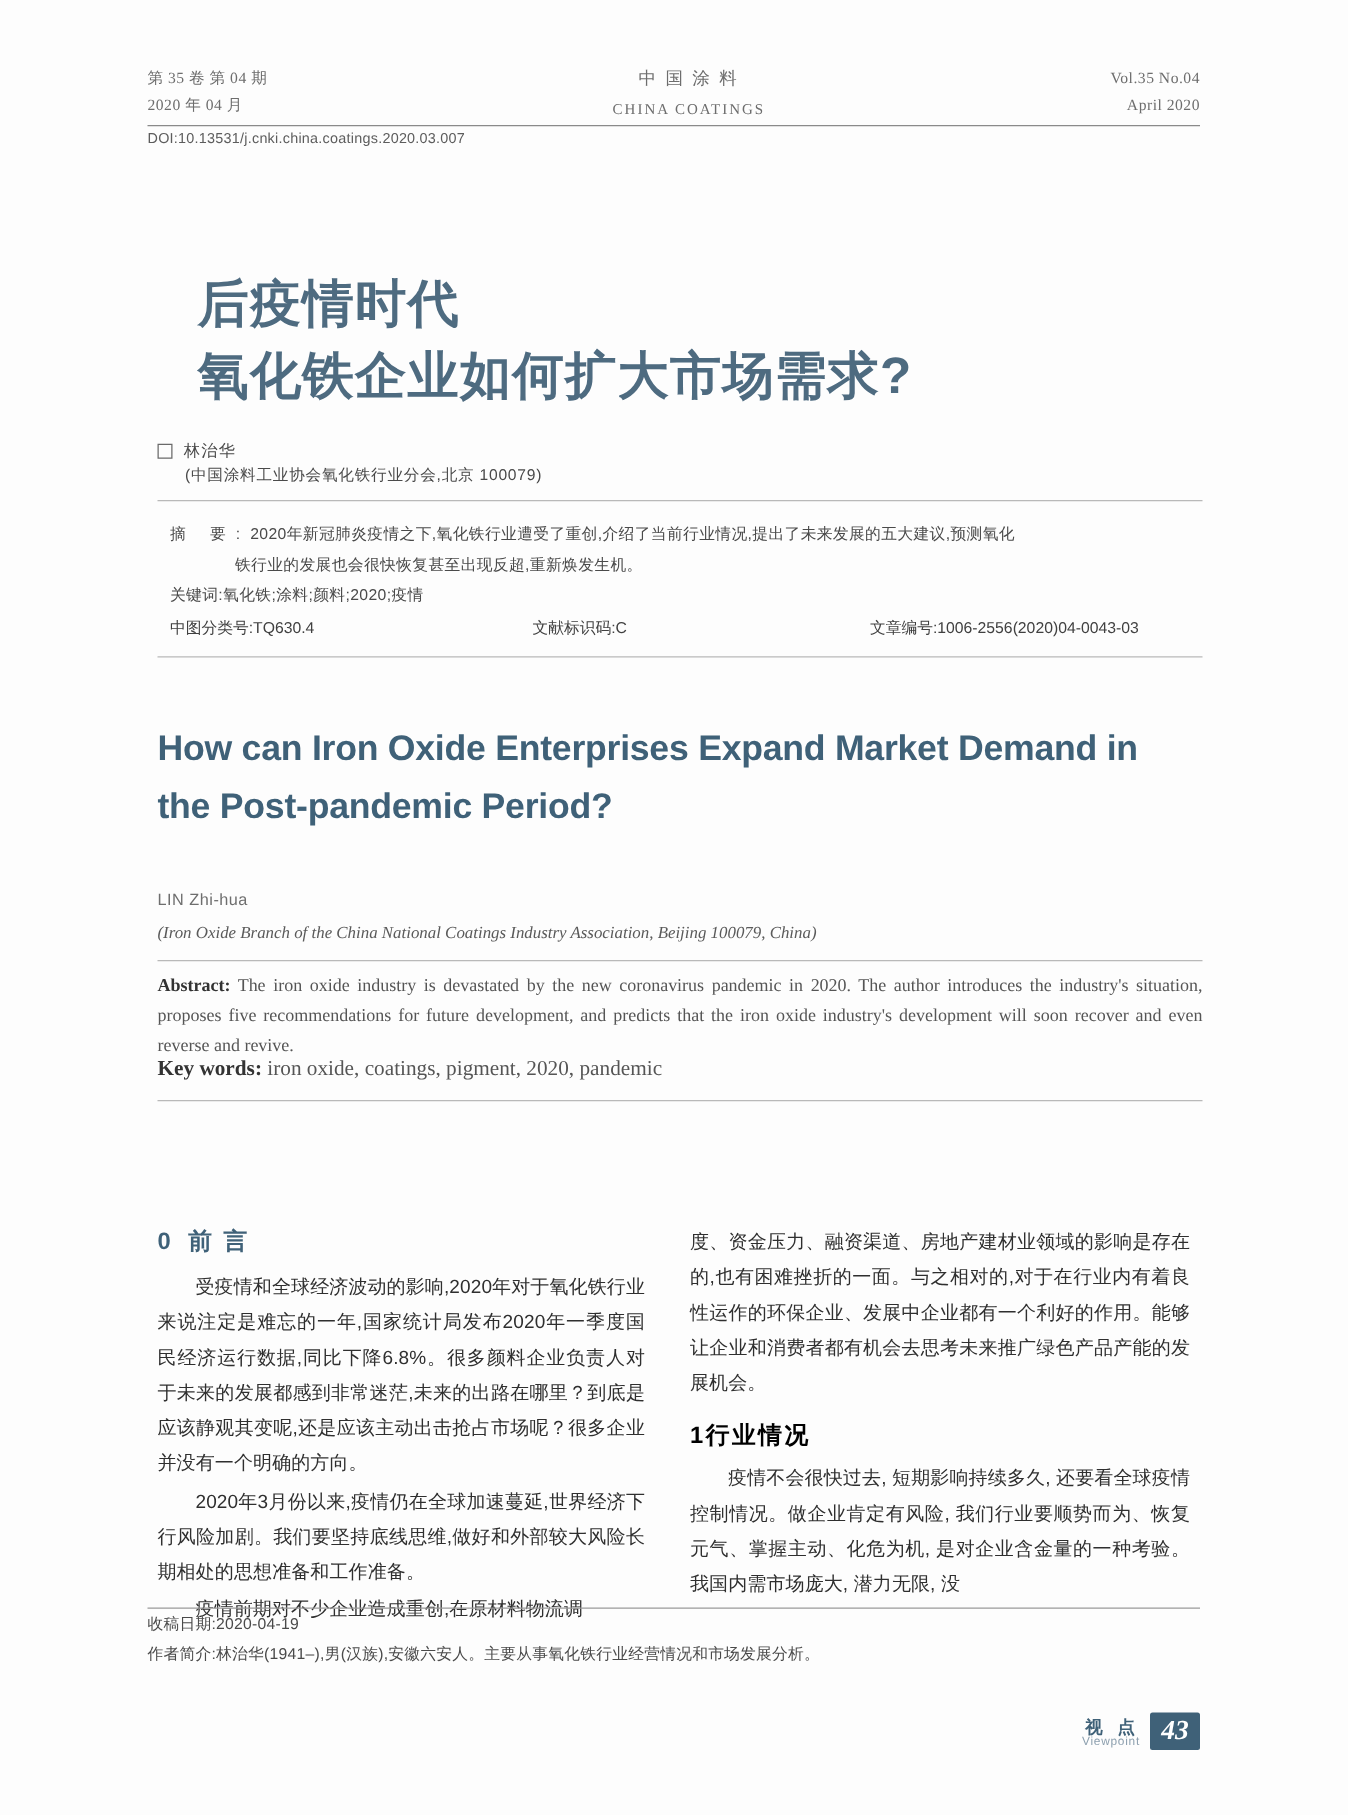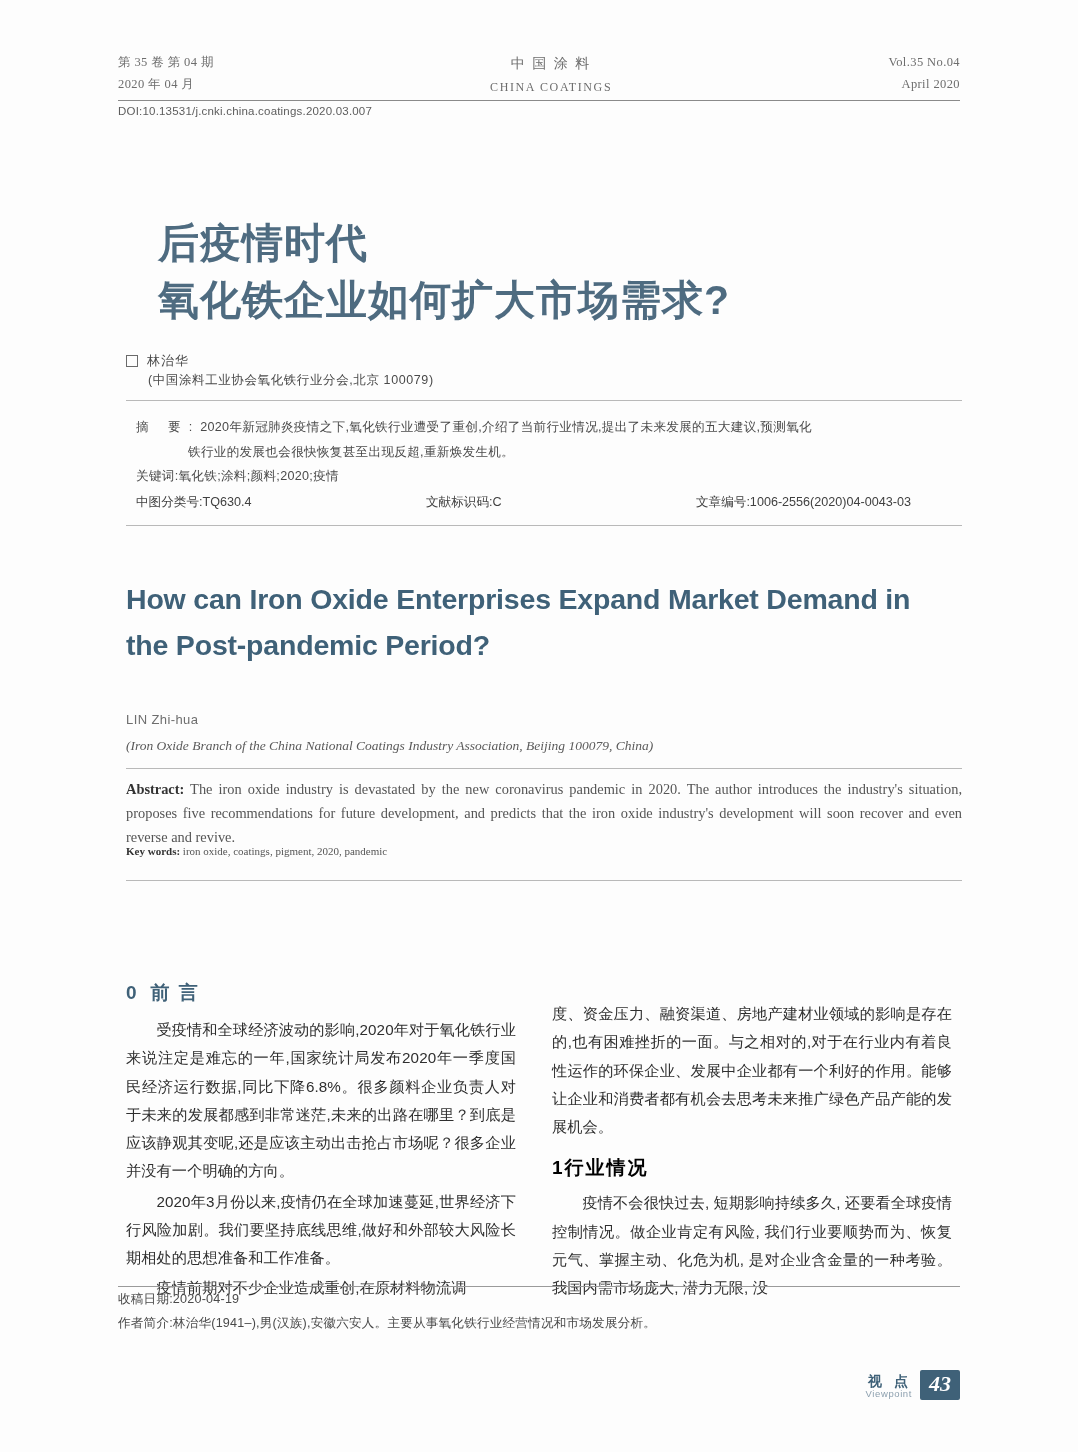--- a/index.html
+++ b/index.html
@@ -111,29 +111,29 @@
   }
   .abs-en{
     position:absolute;left:126px;top:778px;width:836px;
     font-family:"Liberation Serif",serif;
     font-size:14.4px;line-height:1.66;color:#555555;text-align:justify;
   }
   .abs-en b{color:#333;}
   .kw-en{
     position:absolute;left:126px;top:845px;width:836px;
     font-family:"Liberation Serif",serif;
-    font-size:11px;color:#555555;
+    font-size:17px;color:#555555;
   }
   .kw-en b{color:#333;}
   
   .col-left{
     position:absolute;left:126px;top:980px;width:390px;
   }
   .col-right{
-    position:absolute;left:552px;top:980px;width:400px;margin-top:20px;
+    position:absolute;left:552px;top:980px;width:400px;
   }
   .sec-h{
     font-family:"Liberation Sans",sans-serif;
     font-size:19px;color:#3f6178;font-weight:bold;
     letter-spacing:2px;
     margin:0 0 10px 0;
   }
   .sec-h .num{margin-right:12px;}
   .para{
     font-family:"Liberation Sans",sans-serif;

